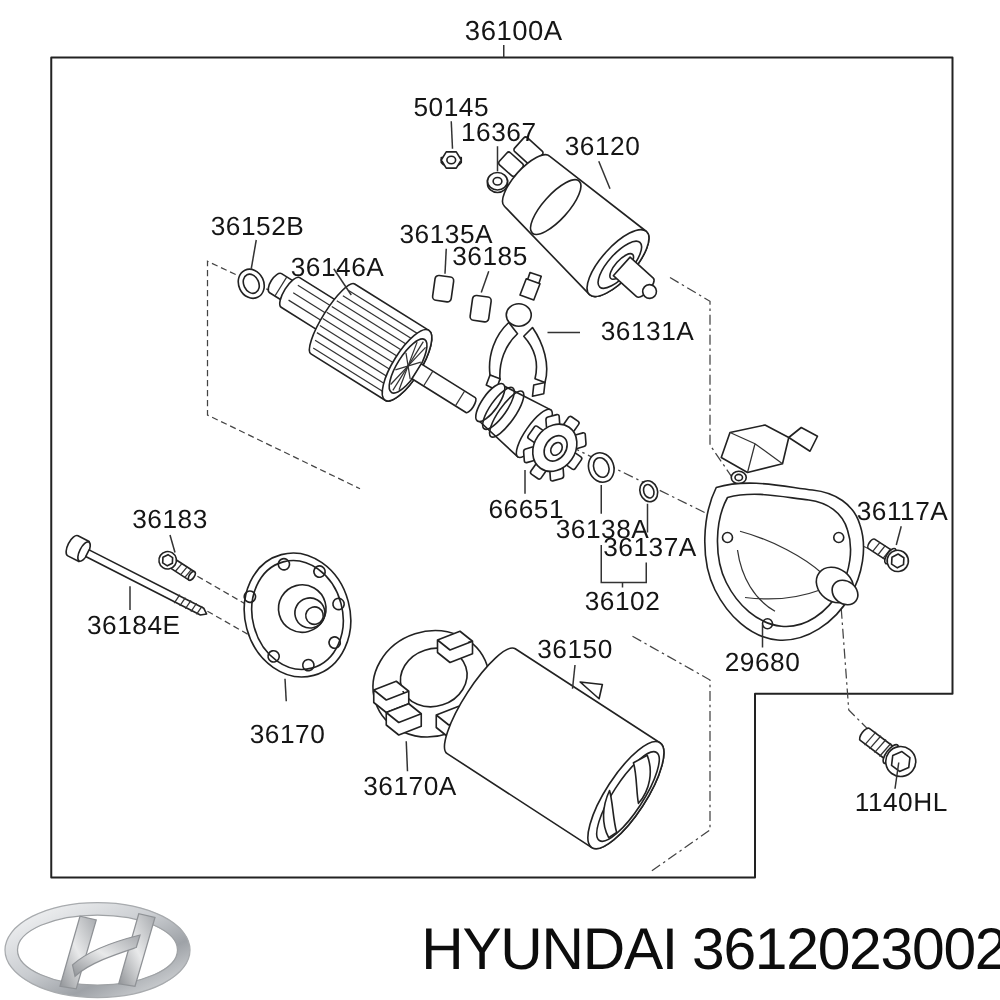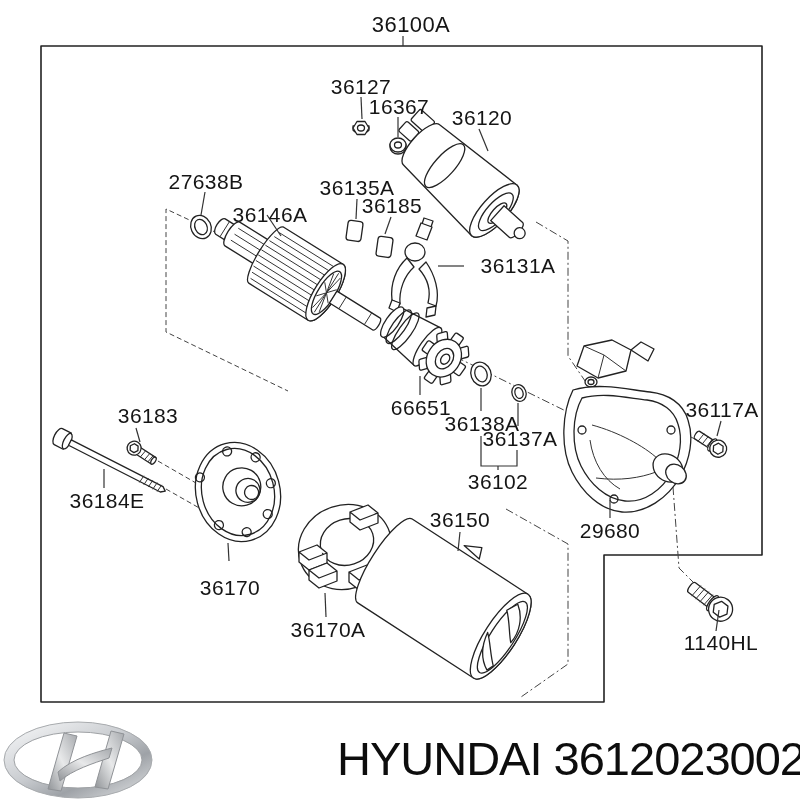--- a/index.html
+++ b/index.html
@@ -297,35 +297,35 @@
     <ellipse cx="78" cy="760" rx="69" ry="33" fill="none" stroke="url(#silver)" stroke-width="10"></ellipse>
     <ellipse cx="78" cy="760" rx="74" ry="38" fill="none" stroke="#a8abae" stroke-width="1"></ellipse>
     <ellipse cx="78" cy="760" rx="64" ry="28" fill="none" stroke="#9fa2a5" stroke-width="1"></ellipse>
     <path d="M48,789 L64,733 L77,736 L61,791 Z" fill="url(#silver2)" stroke="#8f9296" stroke-width="1"></path>
     <path d="M95,787 L111,731 L124,734 L108,789 Z" fill="url(#silver2)" stroke="#8f9296" stroke-width="1"></path>
     <path d="M58,772 C72,759 96,752 112,748 L109,758 C94,763 72,770 60,781 Z" fill="url(#silver2)" stroke="#8f9296" stroke-width="1"></path>
   </g>
 </svg>
 
 <div class="plabel big" style="left:411px;top:13px">36100A</div>
-<div class="plabel" style="left:361px;top:75px">36127</div>
+<div class="plabel" style="left:361px;top:75px">50145</div>
 <div class="plabel" style="left:399px;top:95px">16367</div>
 <div class="plabel" style="left:482px;top:106px">36120</div>
-<div class="plabel" style="left:206px;top:170px">27638B</div>
+<div class="plabel" style="left:206px;top:170px">36152B</div>
 <div class="plabel" style="left:270px;top:203px">36146A</div>
 <div class="plabel" style="left:357px;top:176px">36135A</div>
 <div class="plabel" style="left:392px;top:194px">36185</div>
 <div class="plabel" style="left:518px;top:254px">36131A</div>
 <div class="plabel" style="left:421px;top:396px">66651</div>
 <div class="plabel" style="left:482px;top:412px">36138A</div>
 <div class="plabel" style="left:520px;top:427px">36137A</div>
 <div class="plabel" style="left:498px;top:470px">36102</div>
 <div class="plabel" style="left:610px;top:519px">29680</div>
 <div class="plabel" style="left:722px;top:398px">36117A</div>
-<div class="plabel" style="left:148px;top:404px">36183</div>
+<div class="plabel" style="left:136px;top:404px">36183</div>
 <div class="plabel" style="left:107px;top:489px">36184E</div>
 <div class="plabel" style="left:230px;top:576px">36170</div>
 <div class="plabel" style="left:328px;top:618px">36170A</div>
 <div class="plabel" style="left:460px;top:508px">36150</div>
 <div class="plabel" style="left:721px;top:631px">1140HL</div>
 
 <div id="footer-text"><span>HYUNDAI</span>&nbsp;<span>3612023002</span></div>
 
 </div>
 

